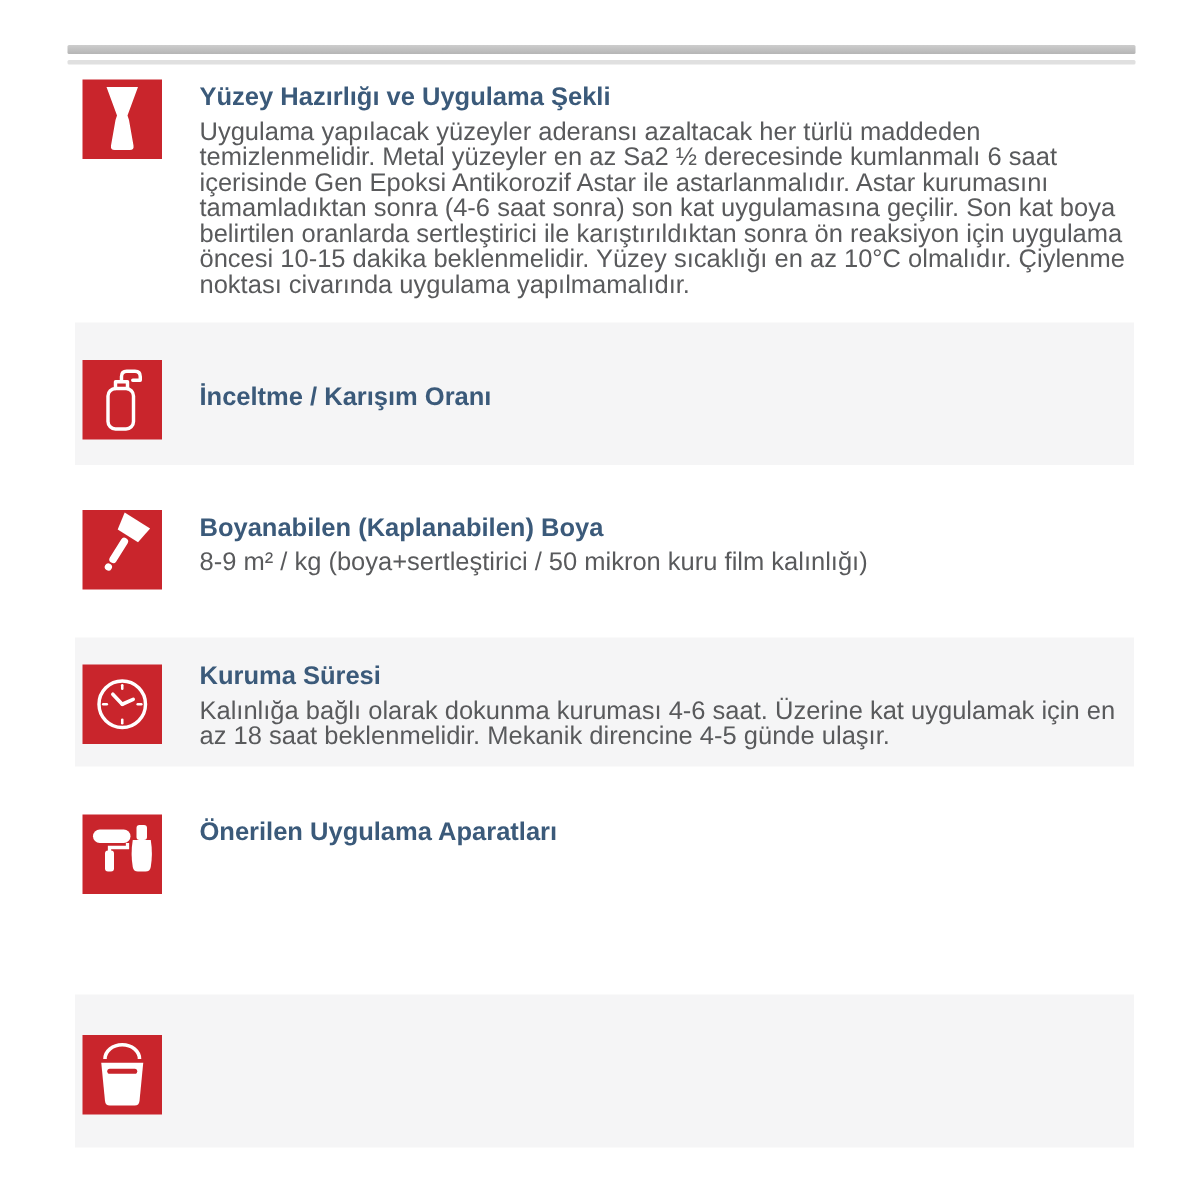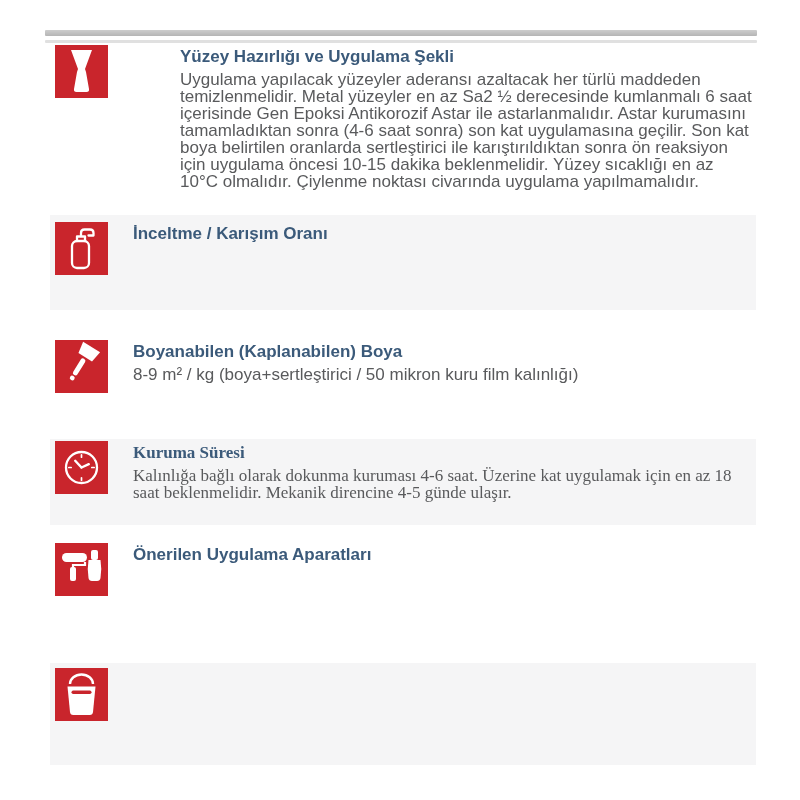--- a/index.html
+++ b/index.html
@@ -12,25 +12,25 @@
 
   
   .rule-thick{position:absolute;top:30px;left:45px;width:712px;height:6px;
     background:linear-gradient(to bottom,#cdcdcd,#b5b5b5);border-radius:1px;}
   .rule-thin{position:absolute;top:40px;left:45px;width:712px;height:3px;
     background:#e0e0e0;border-radius:1px;}
 
   
   .sec{position:absolute;left:50px;width:706px;display:flex;align-items:flex-start;
     box-sizing:border-box;}
-  .sec.alt{background:#f5f5f6;}
-  #s1{top:45px;gap:47px;}
+  .sec.alt{background:#f5f5f6;align-items:center;}
+  #s1{top:53px;}
   #s2{top:215px;height:95px;padding-top:7px;}
   #s3{top:340px;}
-  #s4{top:439px;height:86px;padding-top:2px;font-family:Liberation Serif, serif;}
+  #s4{top:425px;height:86px;padding-top:2px;}
   #s5{top:543px;}
   #s6{top:663px;height:102px;padding-top:5px;}
 
   .icon{width:53px;height:53px;background:#c9252c;flex:none;margin-left:5px;
     display:flex;align-items:center;justify-content:center;}
   .icon svg{width:53px;height:53px;display:block;}
 
   .txt{margin-left:25px;padding-top:1px;width:618px;}
   .txt h2{margin:0 0 4px 0;font-size:17px;line-height:21px;font-weight:bold;
     color:#3b5a7a;letter-spacing:0;}

